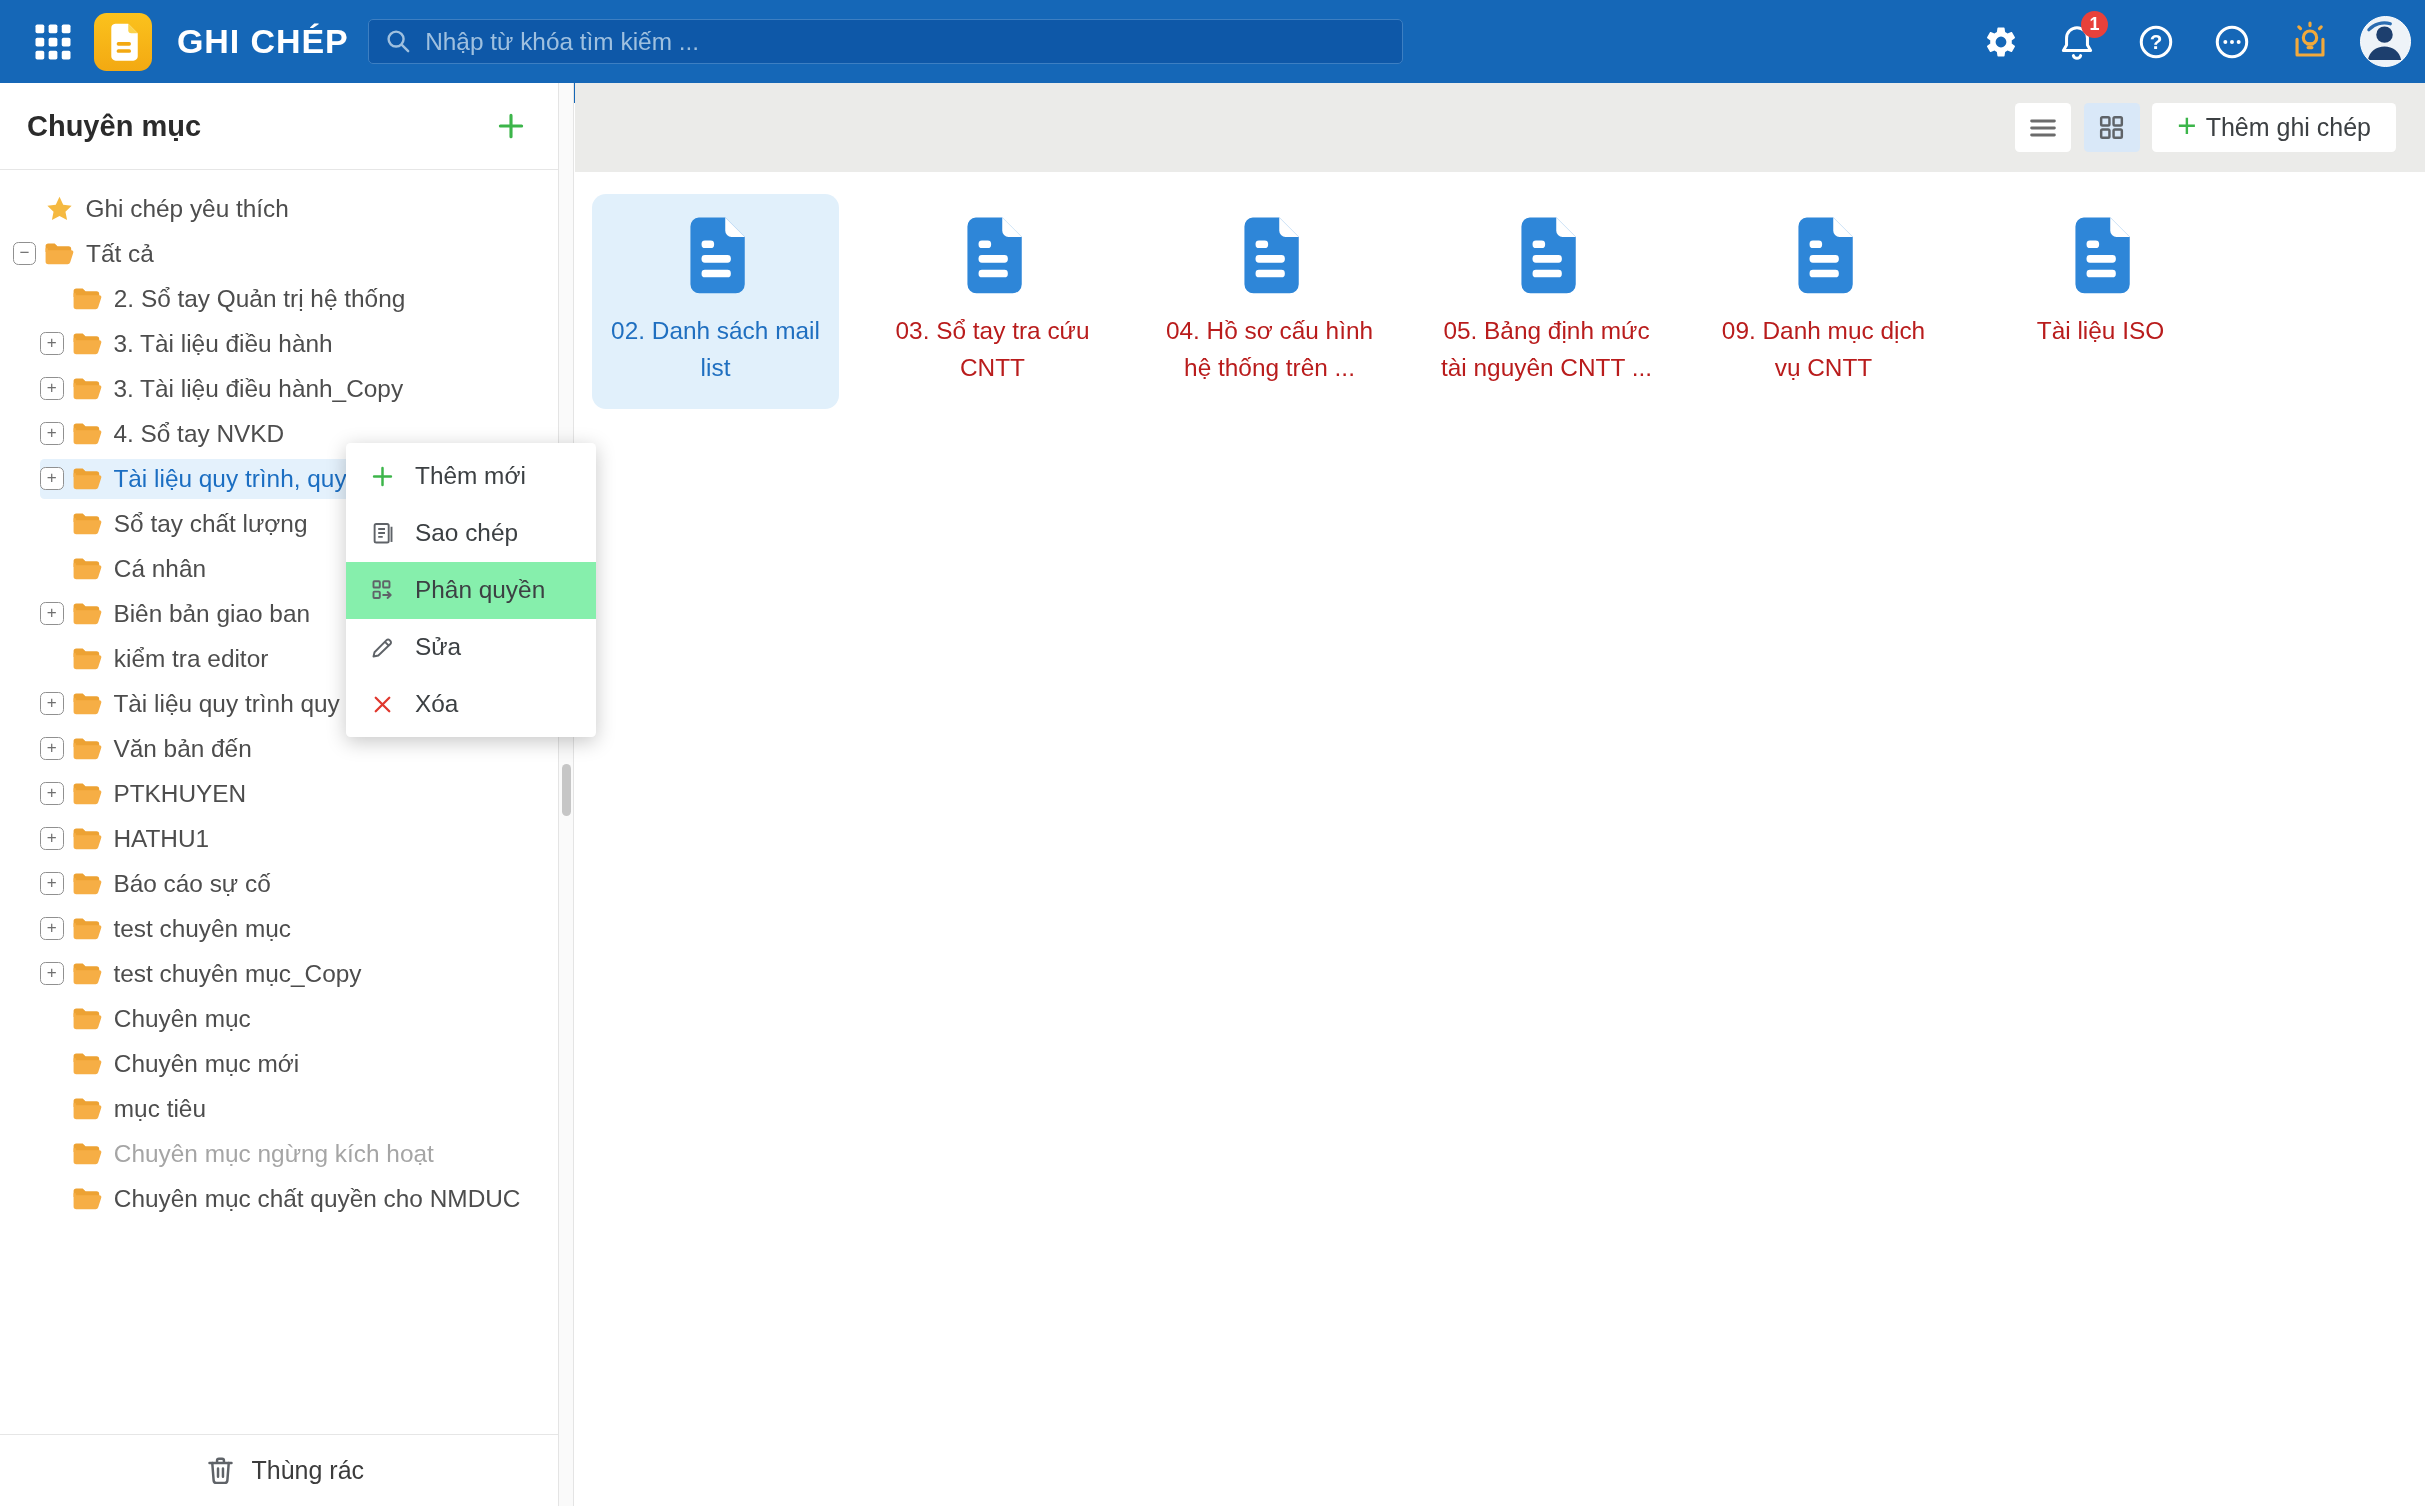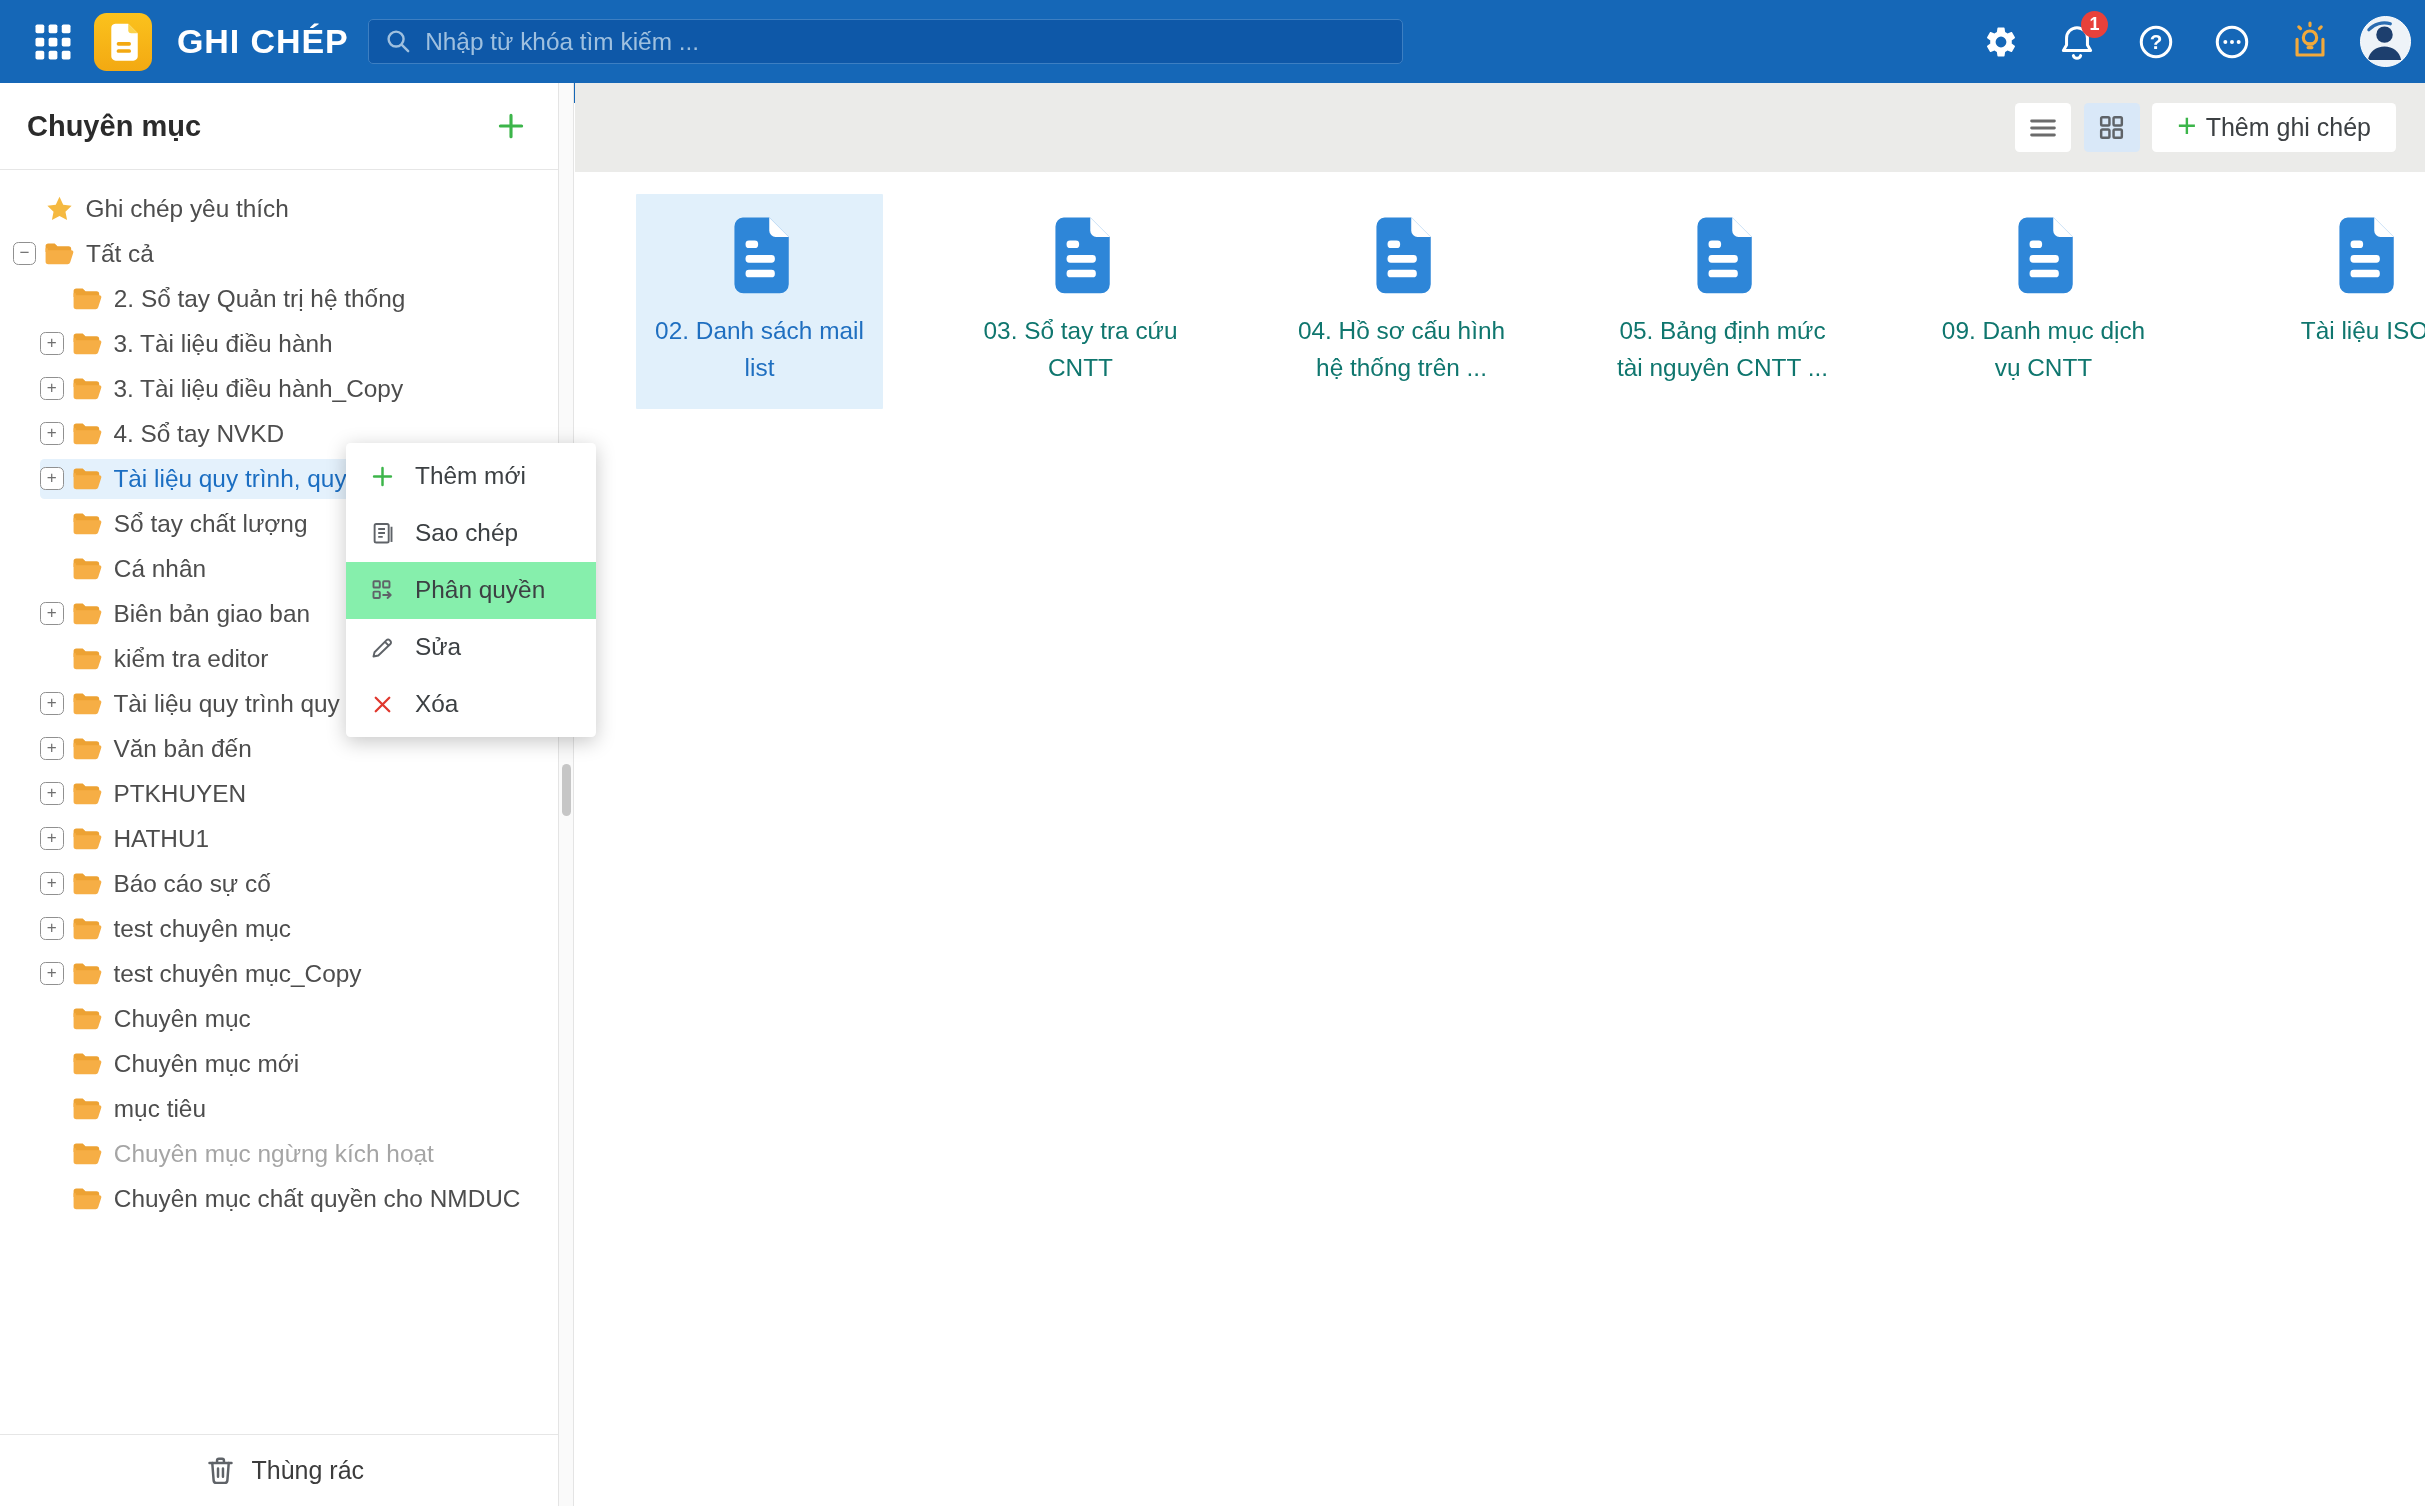--- a/index.html
+++ b/index.html
@@ -43,24 +43,24 @@
 
   
   .main { position:absolute; left:575px; top:83px; width:1851px; height:1423px; background:#fff; }
   .main-toolbar { position:absolute; left:0; top:0; width:100%; height:89px; background:#ebebe9; display:flex; align-items:center; justify-content:flex-end; padding-right:30px; gap:12.7px; }
   .view-btn { width:56px; height:49px; background:#fff; border-radius:4.5px; display:flex; align-items:center; justify-content:center; cursor:pointer; }
   .view-btn.active { background:#d9e8f8; }
   .add-note-btn { height:49px; background:#fff; border-radius:4.5px; display:flex; align-items:center; justify-content:center; padding:0 25px; gap:9px; cursor:pointer; }
   .add-note-btn .plus { color:#3cb54a; font-size:33px; font-weight:400; line-height:1; margin-top:-3.6px; }
   .add-note-btn .lbl { font-size:25px; color:#3c4043; }
   .cards { position:absolute; left:17px; top:111px; display:flex; gap:30px; }
-  .card { width:247px; height:215px; border-radius:1px; display:flex; flex-direction:column; align-items:center; padding-top:22px; cursor:pointer;margin-left:44px; }
+  .card { width:247px; height:215px; border-radius:14px; display:flex; flex-direction:column; align-items:center; padding-top:22px; cursor:pointer; }
   .card.sel { background:#e1f0fb; }
   .ic-doc { width:71px; height:78px; flex:none; }
-  .card-title { margin-top:18px; font-size:24.4px; line-height:37px; color:#0f766e; text-align:center; width:100%; padding:0 9px; }
+  .card-title { margin-top:18px; font-size:24.4px; line-height:37px; color:#b91c1c; text-align:center; width:100%; padding:0 9px; }
   .card.sel .card-title { color:#1f6fc0; }
 
   
   .ctx-menu { position:absolute; left:346px; top:443px; width:250px; background:#fff; border-radius:4.5px; box-shadow:0 4.5px 20px rgba(0,0,0,.22); padding:4.5px 0; z-index:50; }
   .ctx-item { height:57px; display:flex; align-items:center; padding:0 22px; gap:18px; cursor:pointer; }
   .ctx-item.hl { background:#86efac; }
   .ctx-item .c-label { font-size:24.4px; color:#3c4043; }
   .ctx-ic { width:29px; height:29px; flex:none; display:flex; align-items:center; justify-content:center; }
 </style>
 </head>

